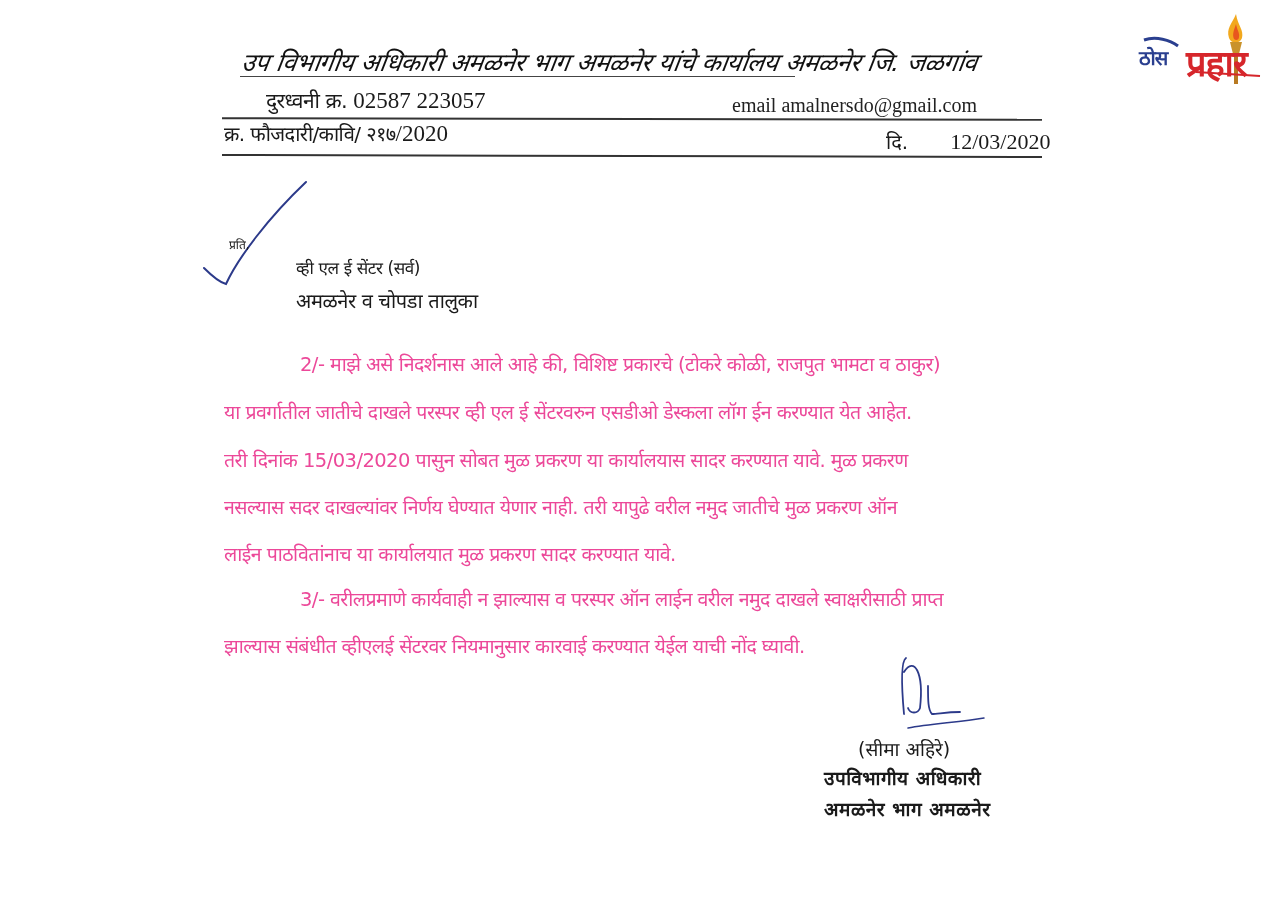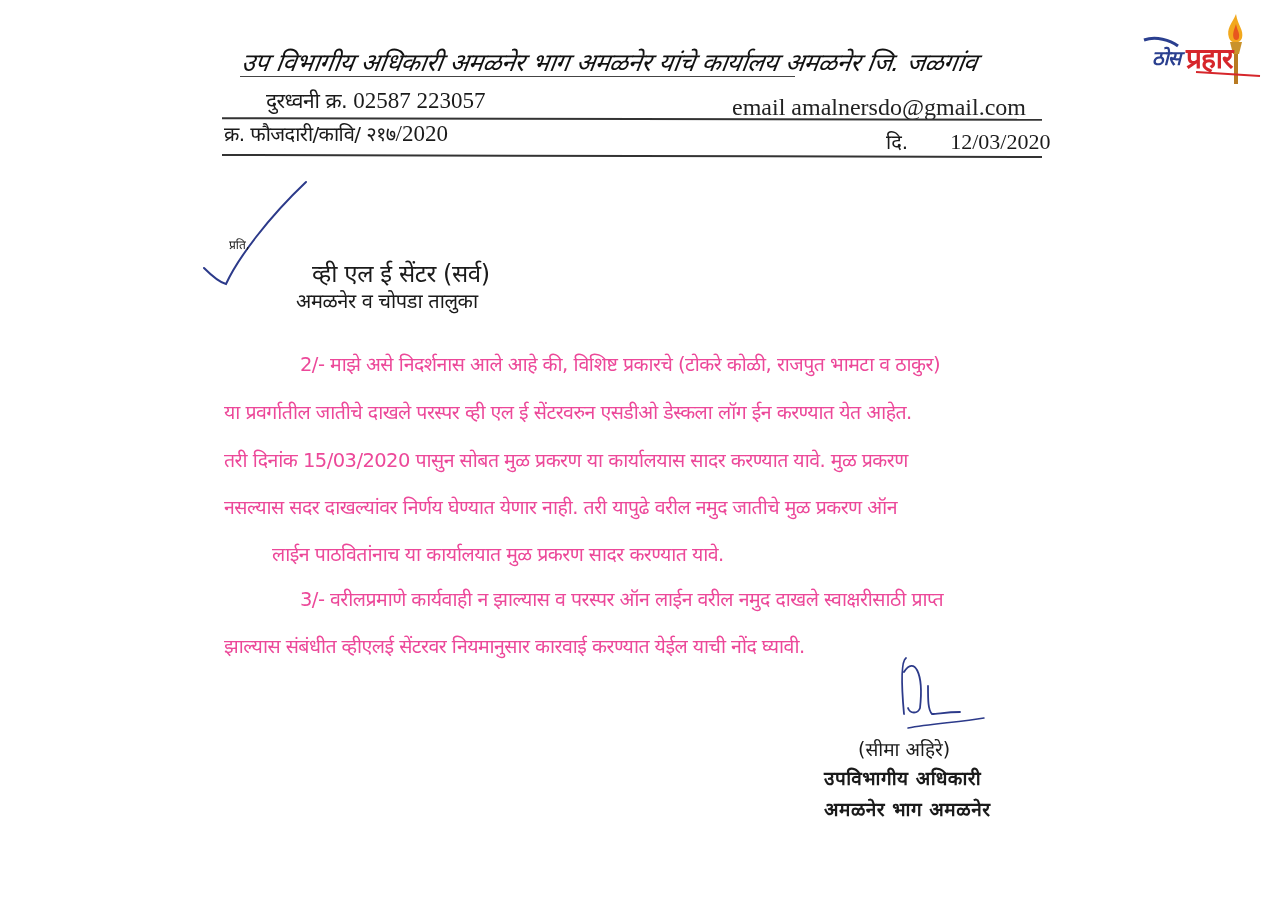--- a/index.html
+++ b/index.html
@@ -33,21 +33,21 @@
     }
     .hdr-phone {
       left: 266px; top: 86px;
       font-size: 21px;
       font-family: "DejaVu Sans", sans-serif;
       letter-spacing: -0.6px;
     }
     .hdr-phone .num { font-family: "Liberation Serif", serif; font-size: 23px; letter-spacing: 0; }
     .hdr-email {
       left: 732px; top: 94px;
-      font-size: 24px;
+      font-size: 20px;
       font-family: "Liberation Serif", serif;
       color: #222;
     }
     .rule1 {
       left: 222px; top: 118px; width: 820px; height: 1.5px;
       background: #333;
       transform: rotate(0.12deg);
     }
     .hdr-ref {
       left: 224px; top: 120px;
@@ -67,50 +67,48 @@
       left: 222px; top: 155px; width: 820px; height: 1.5px;
       background: #333;
       transform: rotate(0.15deg);
     }
 
     
     .logo {
       left: 1136px; top: 10px; width: 130px; height: 80px;
     }
     .logo .thos {
-      position: absolute; left: 16px; top: 34px;
+      position: absolute; left: 3px; top: 34px;
       font-family: "DejaVu Sans", sans-serif;
       font-weight: bold;
       font-size: 20px;
       color: #2a3f8f;
       letter-spacing: -1px;
-      font-style: italic;
     }
     .logo .prahar {
       position: absolute; left: 50px; top: 28px;
       font-family: "DejaVu Sans", sans-serif;
       font-weight: bold;
-      font-size: 28px;
+      font-size: 36px;
       color: #d6262b;
       letter-spacing: -1px;
     }
     .logo svg { position: absolute; left: 0; top: 0; }
 
     
     .to-label {
       left: 229px; top: 236px;
       font-size: 12px;
       font-family: "DejaVu Sans", sans-serif;
     }
     .to-line1 {
       left: 296px; top: 256px;
-      font-size: 24px;
+      font-size: 17px;
       font-family: "DejaVu Sans", sans-serif;
       letter-spacing: -0.4px;
-      margin-left: 16px;
     }
     .to-line2 {
       left: 296px; top: 287px;
       font-size: 20px;
       font-family: "DejaVu Sans", sans-serif;
       letter-spacing: -0.4px;
     }
 
     
     .para-line {
@@ -190,21 +188,21 @@
 
 <div class="abs to-label">प्रति,</div>
 <div class="abs to-line1">व्ही एल ई सेंटर (सर्व)</div>
 <div class="abs to-line2">अमळनेर व चोपडा तालुका</div>
 
 <div>
   <div class="abs para-line" style="left:300px; top:350px;">2/- माझे असे निदर्शनास आले आहे की, विशिष्ट प्रकारचे  (टोकरे कोळी, राजपुत भामटा व ठाकुर)</div>
   <div class="abs para-line" style="left:224px; top:398px;">या प्रवर्गातील जातीचे दाखले परस्पर व्ही एल ई सेंटरवरुन एसडीओ डेस्कला लॉग ईन करण्यात येत आहेत.</div>
   <div class="abs para-line" style="left:224px; top:446px;">तरी दिनांक 15/03/2020 पासुन सोबत मुळ प्रकरण या कार्यालयास सादर करण्यात यावे.  मुळ प्रकरण</div>
   <div class="abs para-line" style="left:224px; top:493px;">नसल्यास सदर दाखल्यांवर निर्णय घेण्यात येणार नाही.   तरी यापुढे वरील नमुद जातीचे मुळ प्रकरण ऑन</div>
-  <div class="abs para-line" style="left:224px; top:540px;margin-left:48px;">लाईन पाठवितांनाच या कार्यालयात मुळ प्रकरण सादर करण्यात यावे.</div>
+  <div class="abs para-line" style="left:224px; top:540px;">लाईन पाठवितांनाच या कार्यालयात मुळ प्रकरण सादर करण्यात यावे.</div>
 </div>
 
 <div>
   <div class="abs para-line" style="left:300px; top:585px;">3/- वरीलप्रमाणे कार्यवाही न झाल्यास व परस्पर ऑन लाईन वरील नमुद दाखले स्वाक्षरीसाठी प्राप्त</div>
   <div class="abs para-line" style="left:224px; top:632px;text-align:right;">झाल्यास संबंधीत व्हीएलई सेंटरवर नियमानुसार कारवाई करण्यात येईल याची नोंद घ्यावी.</div>
 </div>
 
 <svg class="abs" style="left:880px; top:652px;" width="110" height="80" viewBox="0 0 110 80">
   <path d="M26 6 C 20 10, 22 40, 24 62 M24 20 C 34 4, 44 20, 40 56 C 38 62, 30 62, 28 56" stroke="#2c3a8a" stroke-width="1.8" fill="none" stroke-linecap="round"></path>
   <path d="M48 34 C 48 48, 48 58, 52 62 C 58 62, 66 60, 80 60" stroke="#2c3a8a" stroke-width="1.8" fill="none" stroke-linecap="round"></path>

